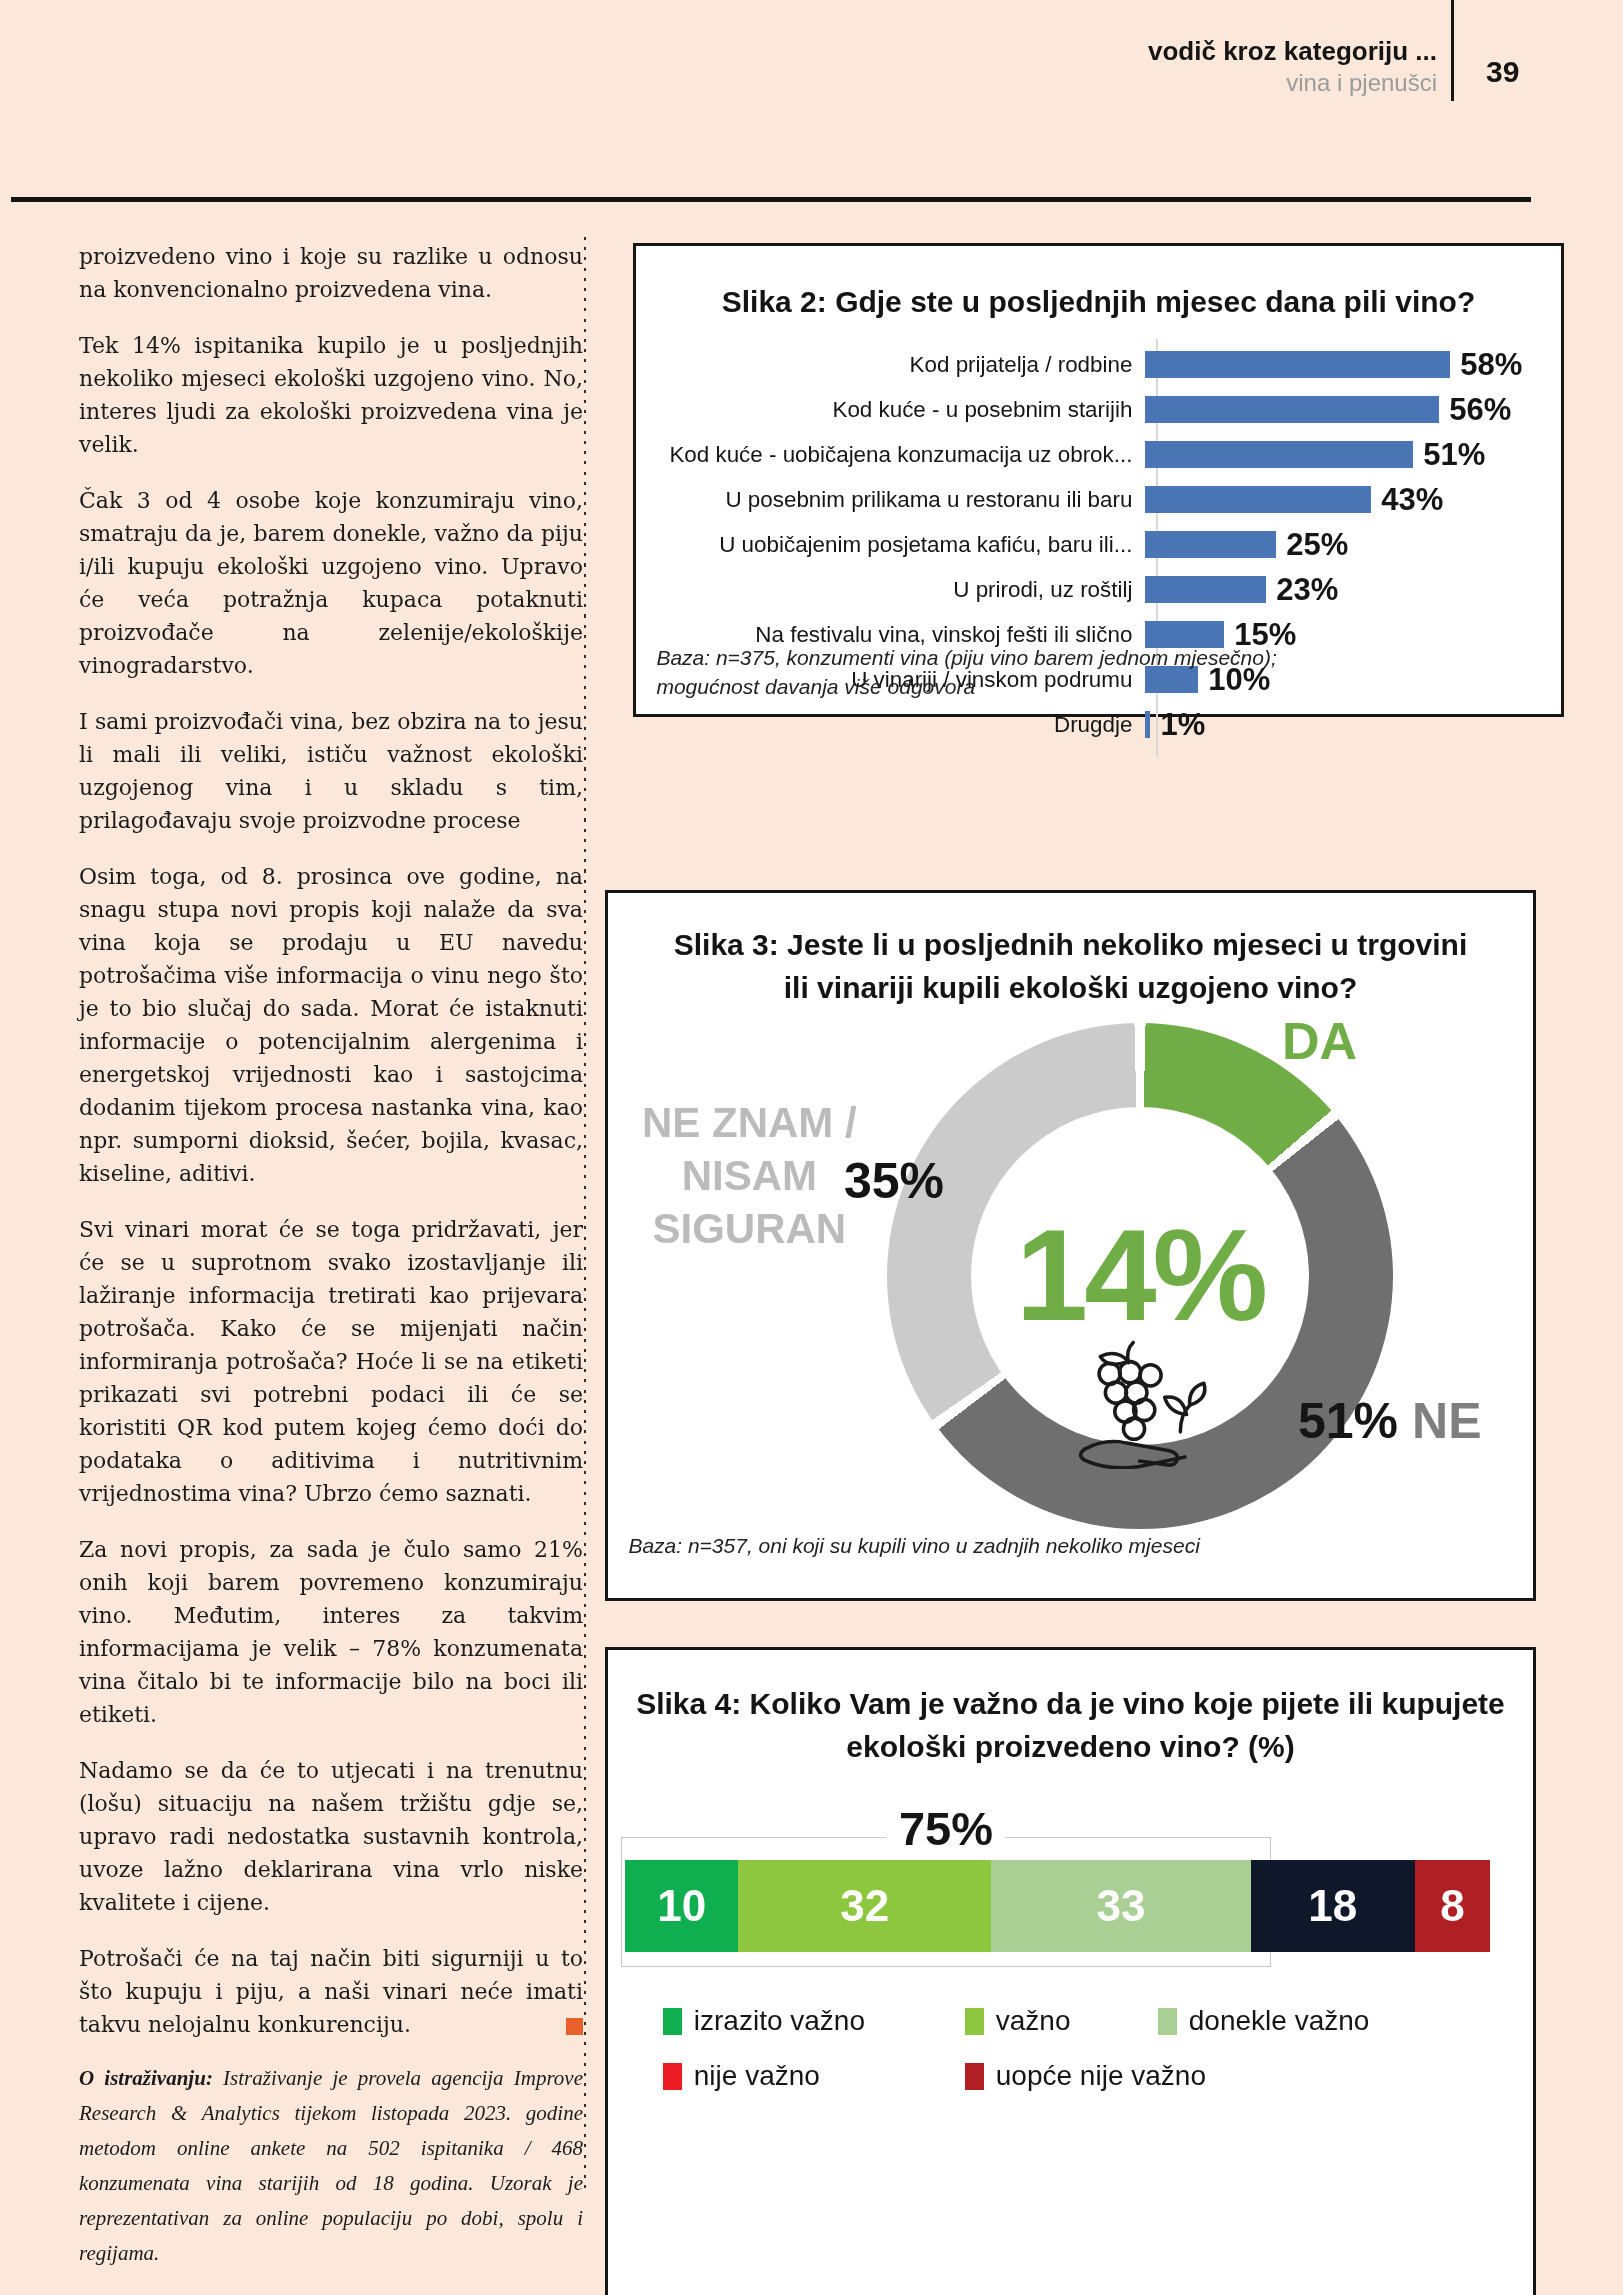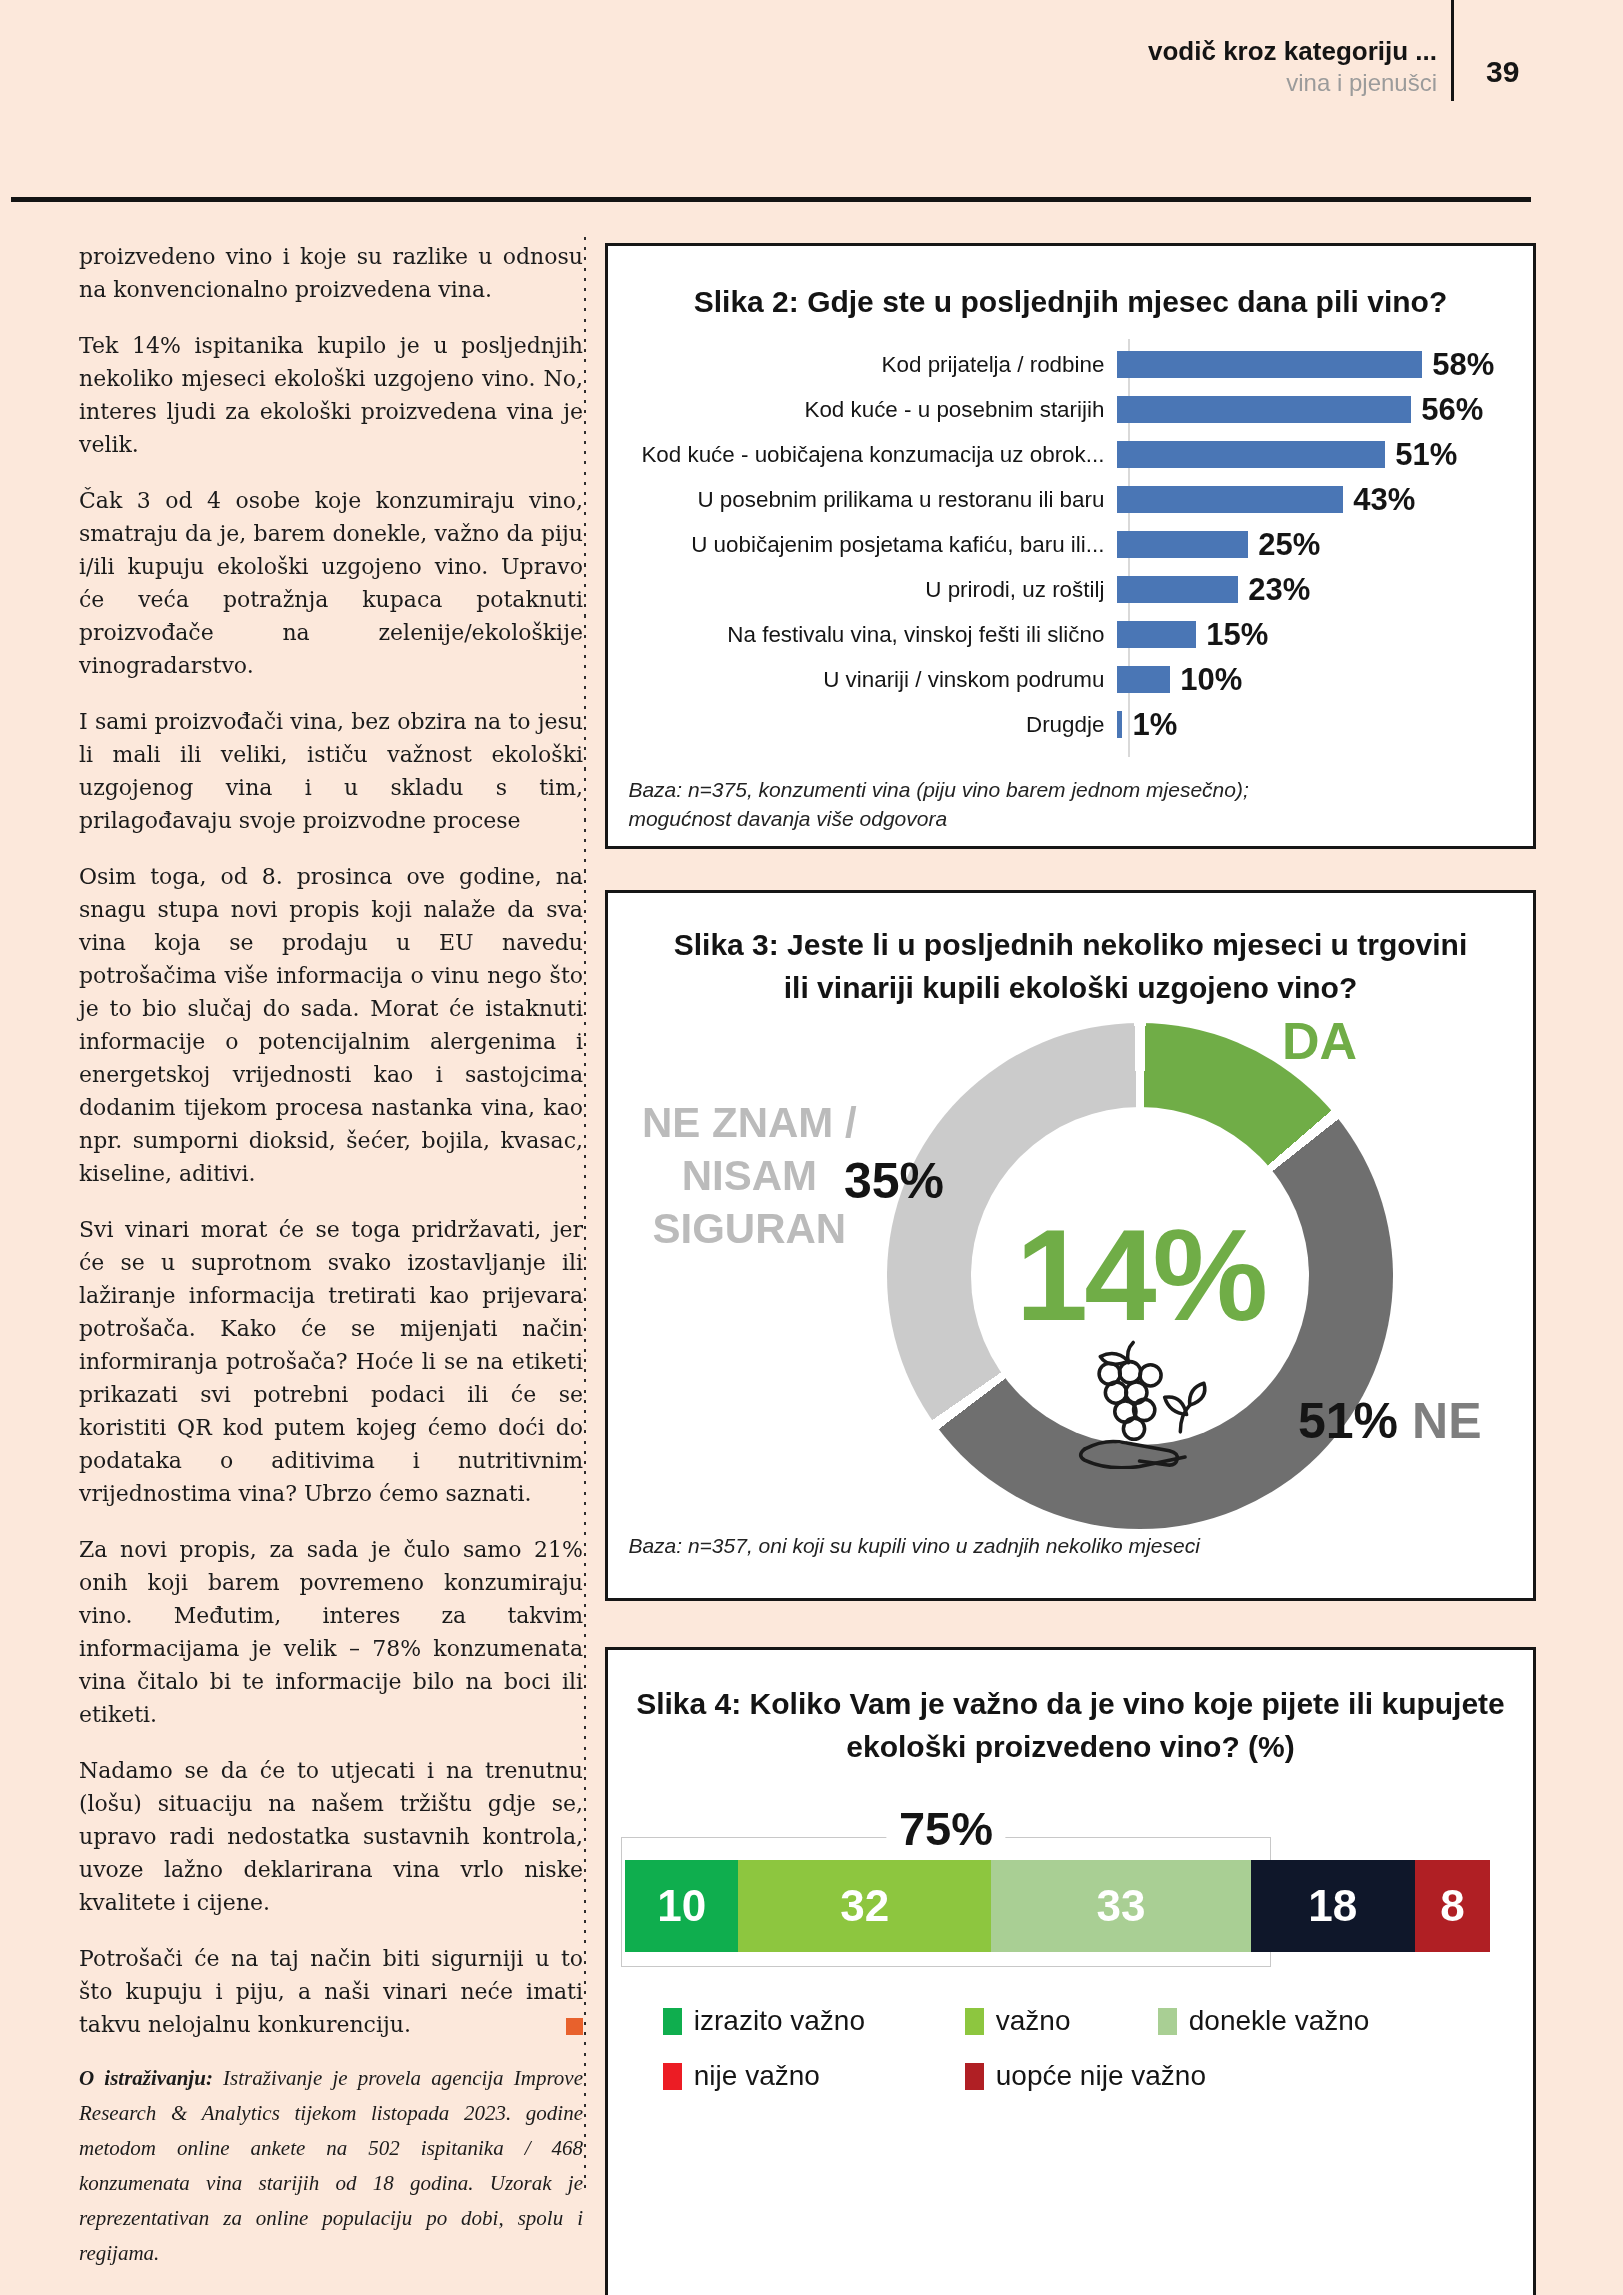--- a/index.html
+++ b/index.html
@@ -26,21 +26,21 @@
            line-height:35px; text-align:justify; color:#1B1B1B;margin-top:46px; }
   .about b { font-style:italic; }
   
   .chart-box { position:absolute; left:605px; width:931px; background:#fff;
                border:3.1px solid #161616; }
   .chart-title { text-align:center; font-weight:bold; font-size:30px; line-height:1.42;
                  color:#141414; white-space:pre-line; }
   .baza { position:absolute; left:20.4px; font-style:italic; font-size:21px; line-height:29px;
           color:#222; white-space:pre-line; }
   
-  #box-slika2 { top:243px; height:606px; }
+  #box-slika2 { top:243px; height:474px;margin-left:28px; }
   #box-slika2 .chart-title { margin-top:35px; }
   .bars-area { position:absolute; left:0; top:96px; right:15.7px; }
   .axis-line { position:absolute; left:520px; top:93px; width:1.6px; height:418px; background:#D9D9D9; }
   .bar-row   { height:45px; display:flex; align-items:center; position:relative; }
   .bar-label { width:509px; text-align:right; padding-right:12.6px; font-size:22.4px; line-height:1.05; }
   .bar-fill  { height:27px; background:#4A76B5; }
   .bar-value { font-size:31px; font-weight:bold; margin-left:10.2px; }
   
   #box-slika3 { top:890px; height:711px; }
   #box-slika3 .chart-title { margin-top:31px; }

